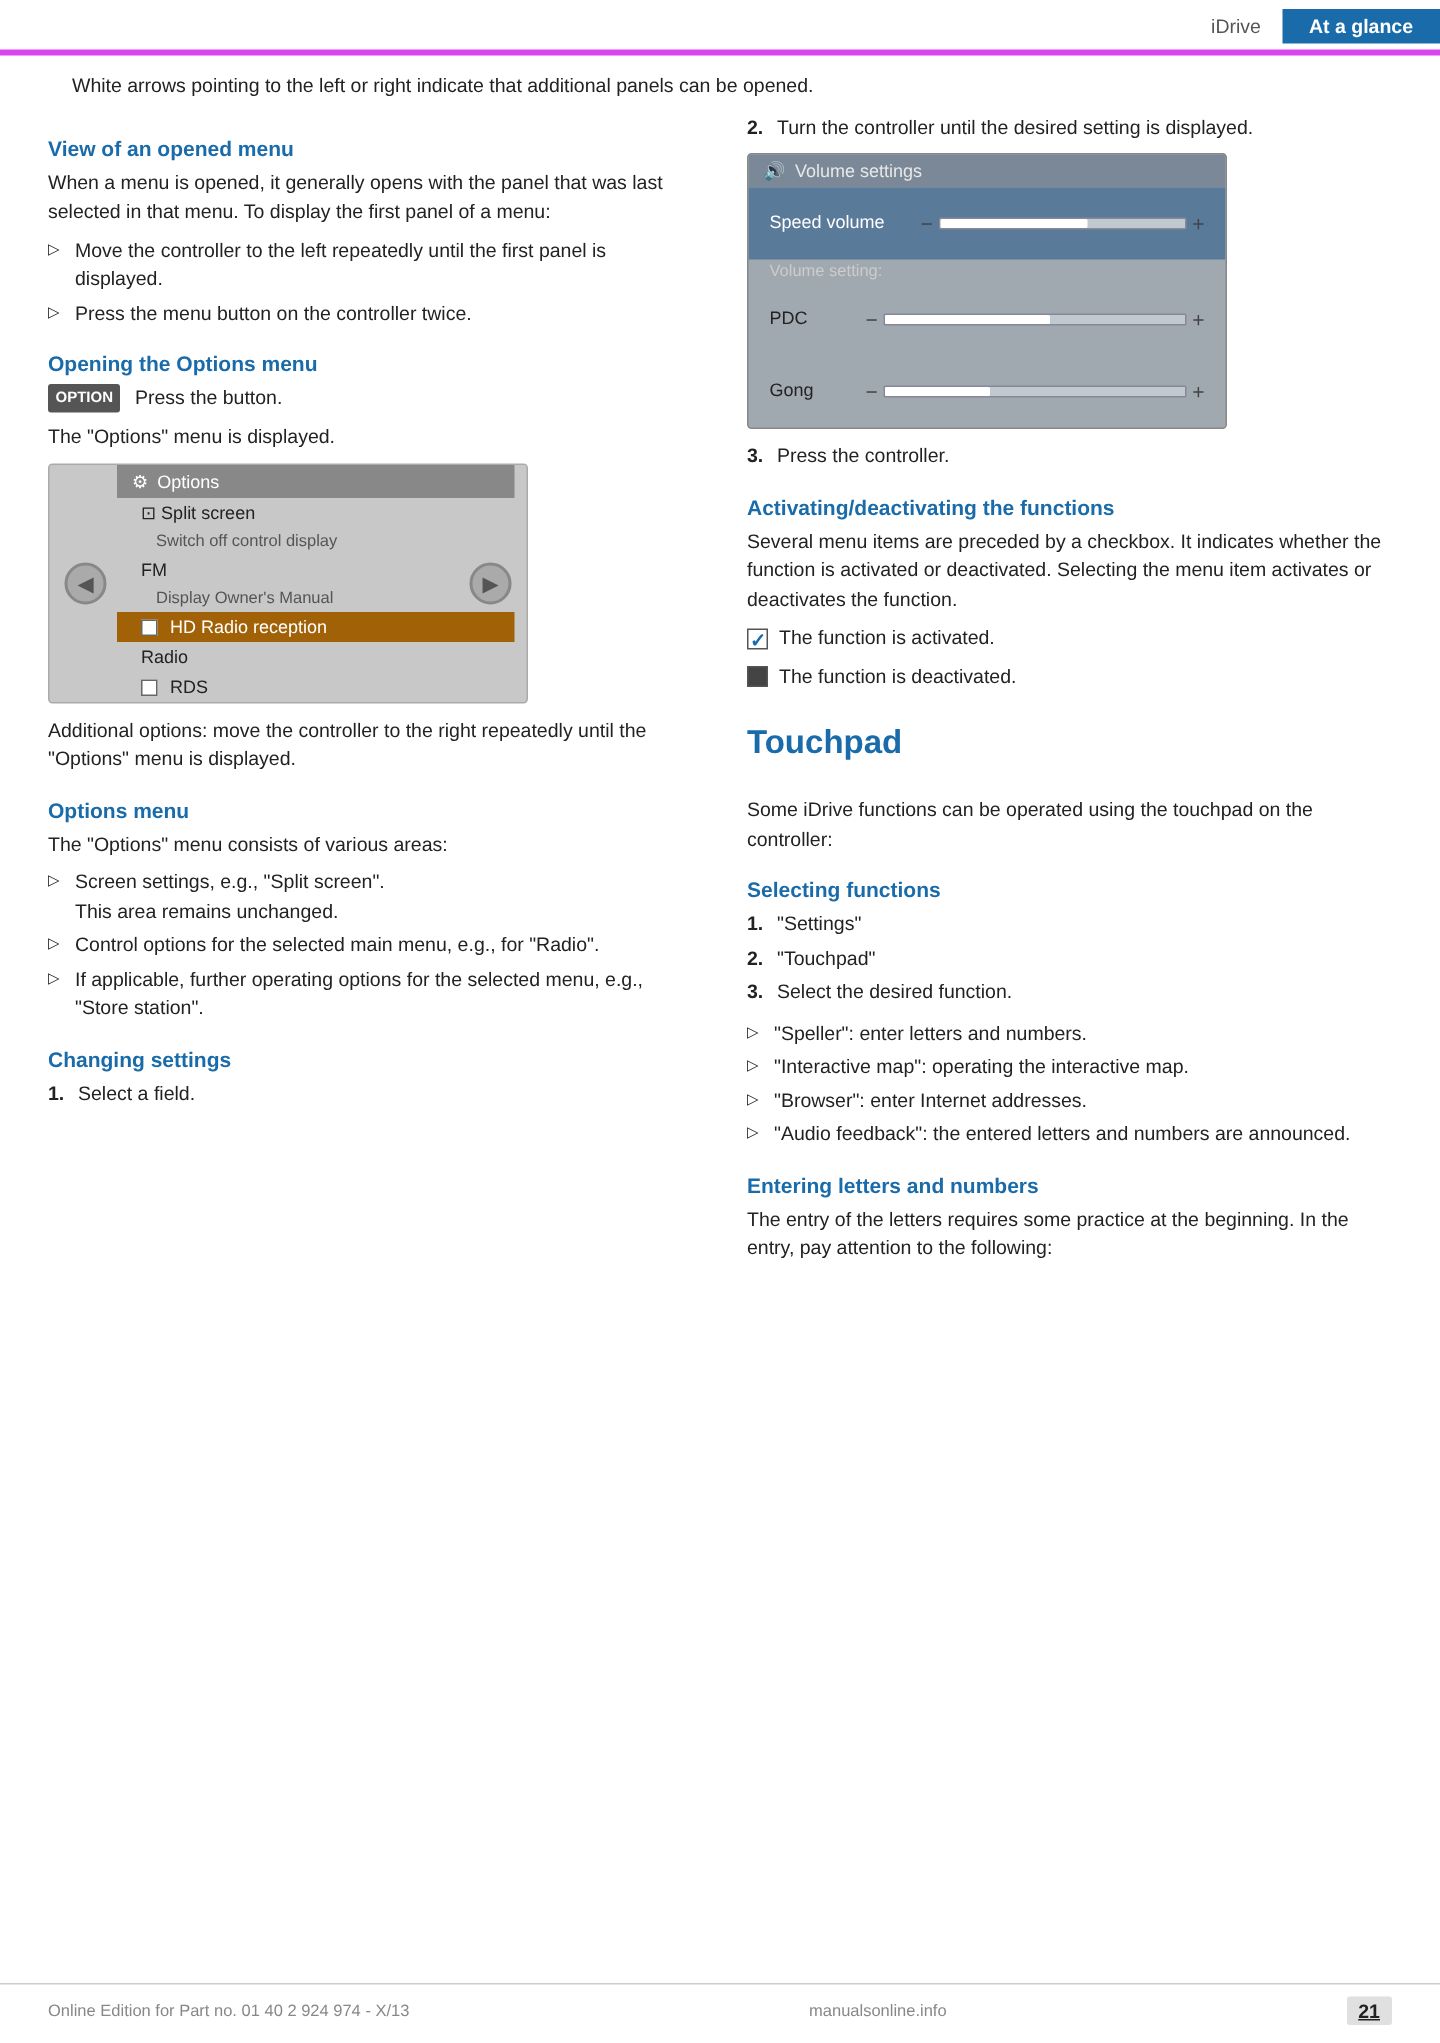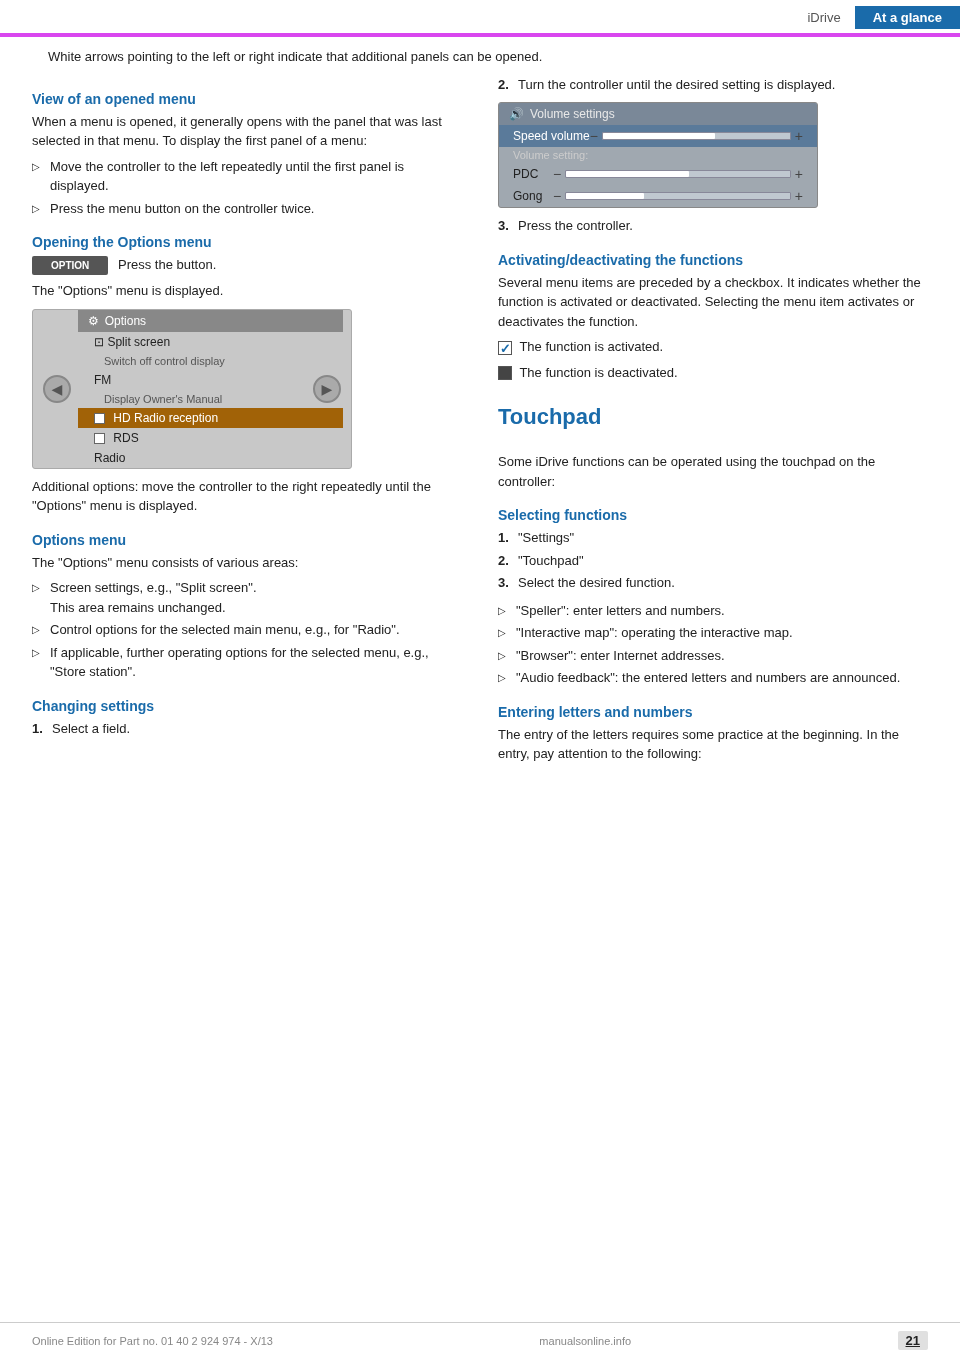--- a/index.html
+++ b/index.html
@@ -108,21 +108,21 @@
       font-weight: bold;
     }
 
     
     .option-btn-img {
       display: inline-block;
       background: #555;
       color: #fff;
       font-size: 10px;
       font-weight: bold;
-      padding: 2px 19px;
+      padding: 2px 5px;
       border-radius: 2px;
       margin-right: 6px;
       vertical-align: middle;
     }
 
     
     .menu-screenshot {
       background: #c8c8c8;
       border: 1px solid #aaa;
       border-radius: 3px;
@@ -191,25 +191,24 @@
       background: #7a8898;
       color: #e8e8e8;
       font-size: 12px;
       padding: 4px 10px;
       display: flex;
       align-items: center;
       gap: 6px;
     }
     .volume-item {
       font-size: 12px;
-      padding: 3px 14px;
+      padding: 16px 14px;
       color: #222;
       display: flex;
-      align-items: center;
-      gap: 0;
+      gap: 24px;
     }
     .volume-item.highlighted {
       background: #5a7a9a;
       color: #fff;
     }
     .volume-item .bar-container {
       flex: 1;
       display: flex;
       align-items: center;
       gap: 4px;
@@ -344,25 +343,25 @@
             <span>⊡</span>
             <span> Split screen</span>
           </div>
           <div class="menu-item sub">Switch off control display</div>
           <div class="menu-item">FM</div>
           <div class="menu-item sub">Display Owner's Manual</div>
           <div class="menu-item selected-row">
             <span class="checkbox"></span>
             HD Radio reception
           </div>
+          <div class="menu-item">Radio</div>
           <div class="menu-item">
             <span class="checkbox"></span>
             RDS
           </div>
-          <div class="menu-item">Radio</div>
         </div>
 
         <div style="position:absolute; right:10px; top:50%; transform:translateY(-50%); z-index:2;">
           <div class="nav-circle">▶</div>
         </div>
       </div>
 
       <p>Additional options: move the controller to the right repeatedly until the "Options" menu is displayed.</p>
     </div>
 

